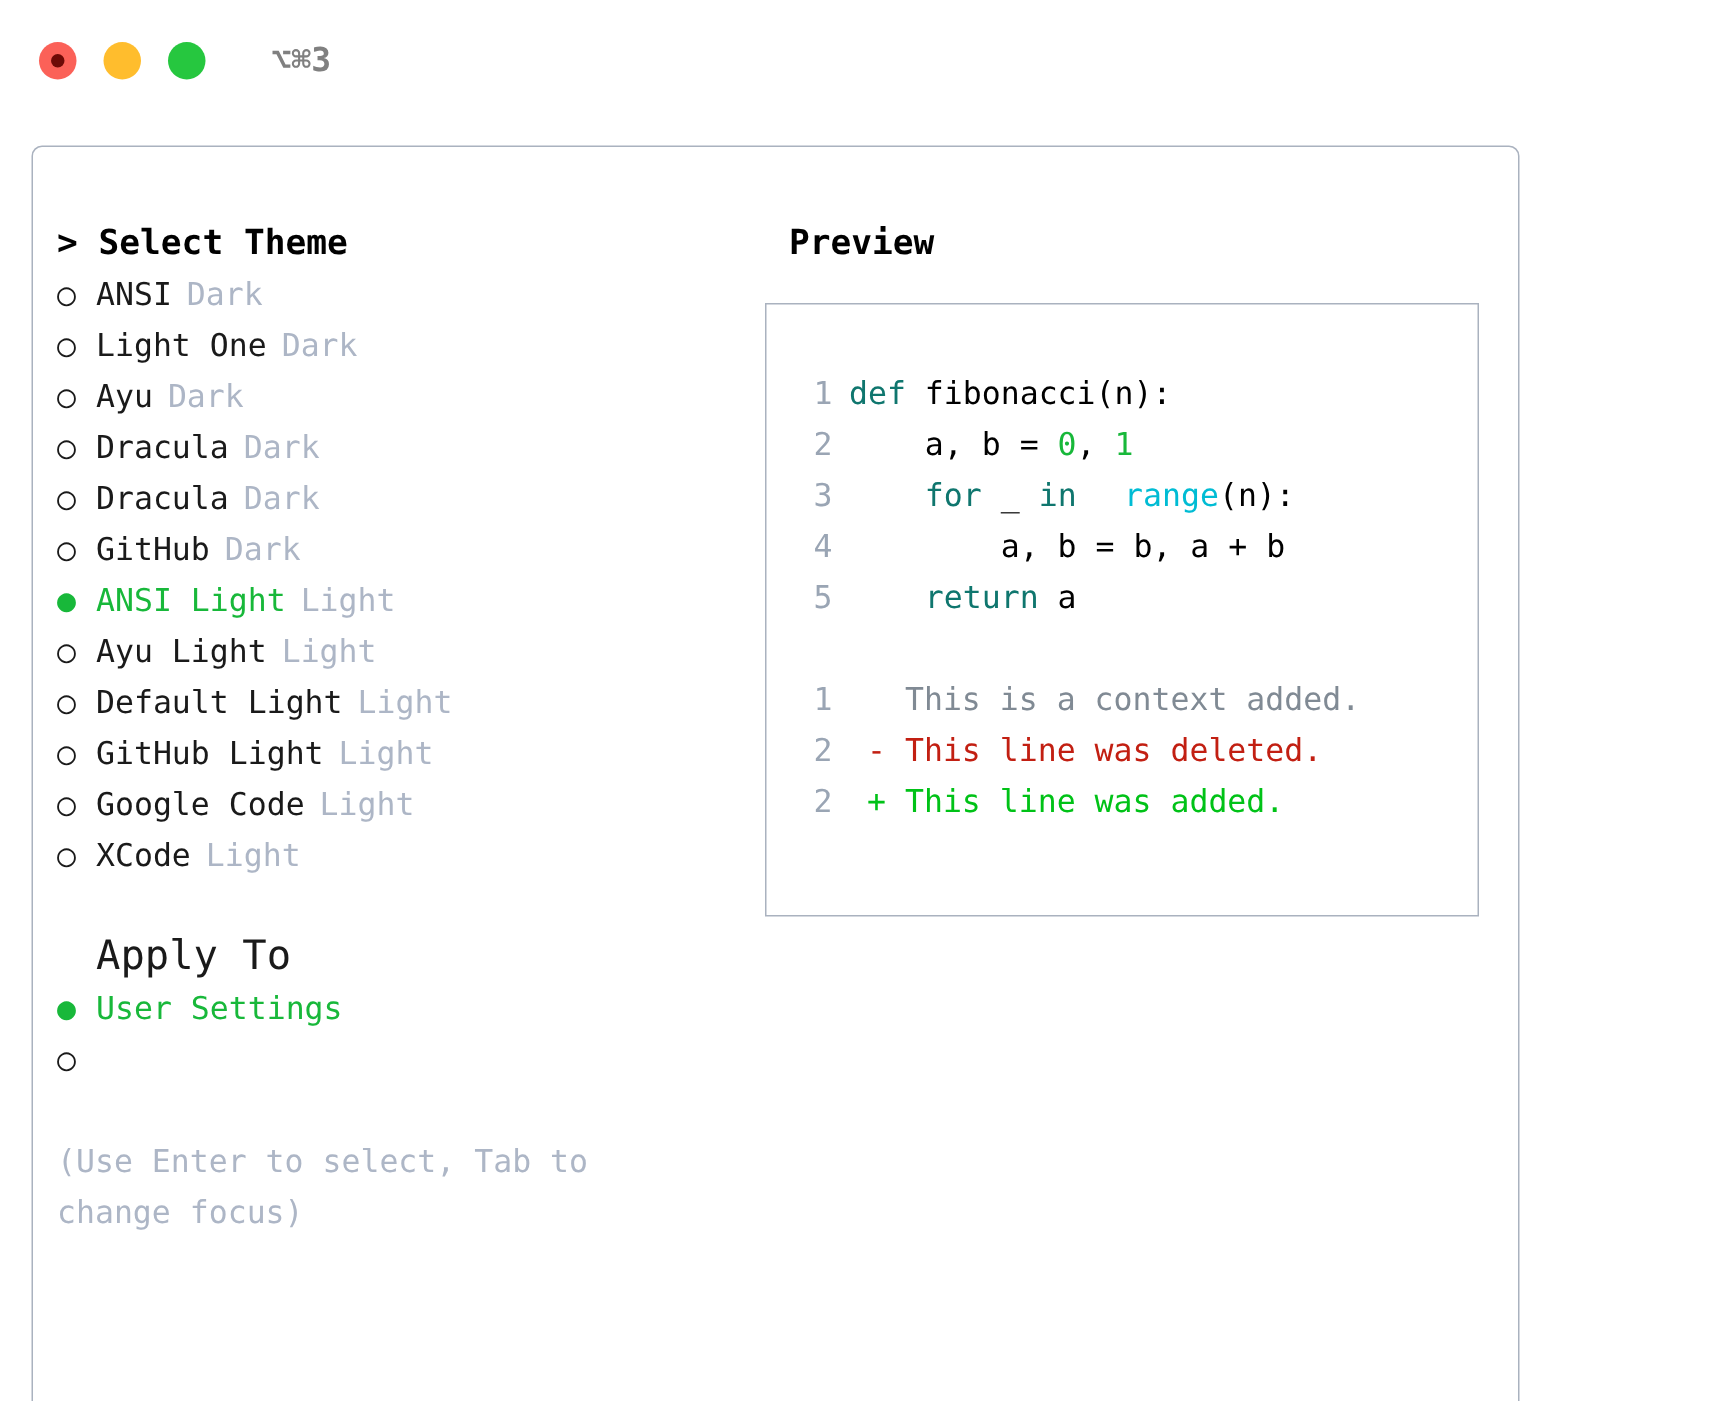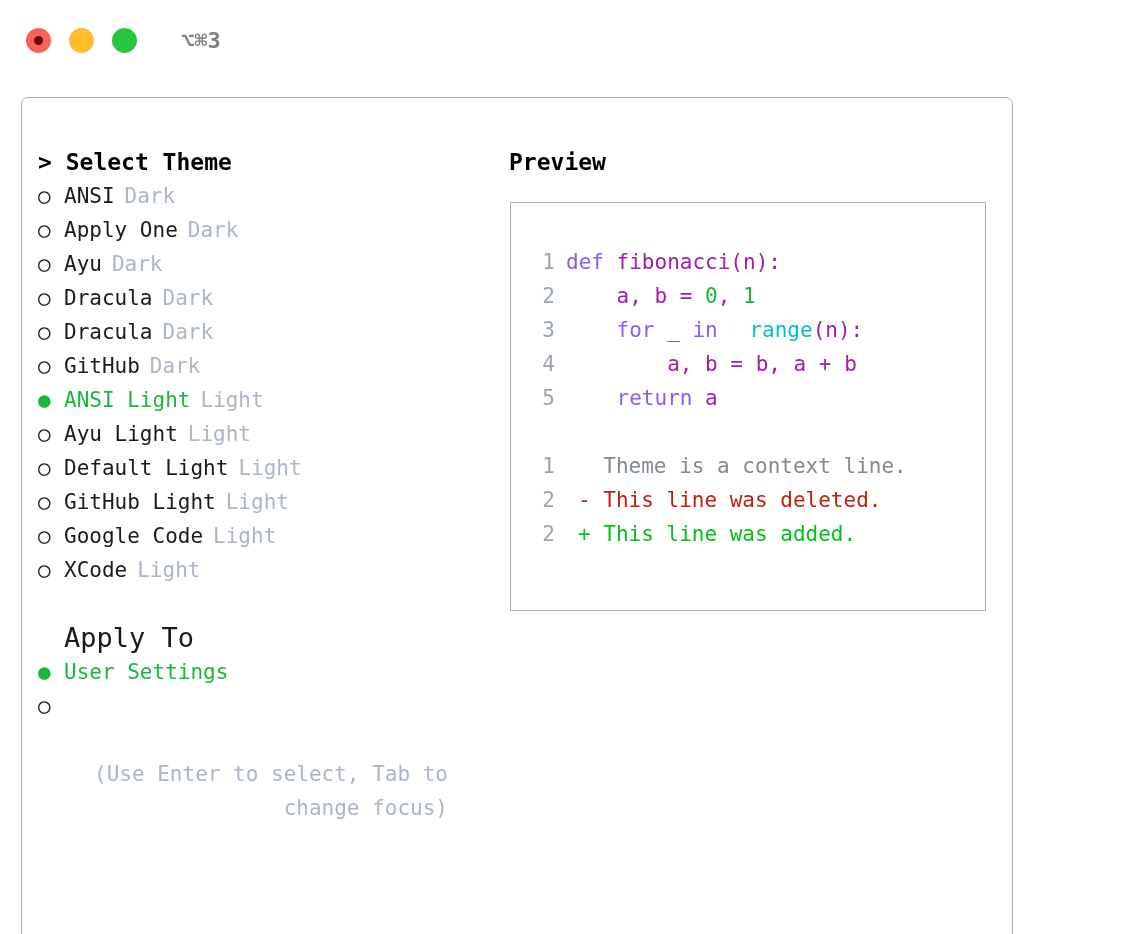--- a/index.html
+++ b/index.html
@@ -70,21 +70,21 @@
 
   
   .left-col {
     position: absolute;
     left: 16px;
     top: 47px;
     width: 440px;
   }
   .right-col {
     position: absolute;
-    left: 487px;
+    left: 504px;
     top: 47px;
     width: 500px;
   }
 
   .section-title {
     font-size: 23px;
     font-weight: bold;
     color: #000000;
     line-height: 34px;
     white-space: pre;
@@ -124,21 +124,20 @@
   }
 
   .spacer-row { height: 34px; }
 
   .hint {
     font-size: 21px;
     color: #adb6c6;
     line-height: 34px;
     width: 410px;
     word-spacing: 0px;
-    text-align: right;
   }
 
   
   .preview-box {
     position: absolute;
     left: 30px;
     top: 104px;
     width: 476px;
     height: 409px;
     border: 1px solid #aab2bf;
@@ -160,24 +159,24 @@
   }
   .ln {
     color: #9aa5b4;
     width: 30px;
     flex: 0 0 30px;
     text-align: right;
     margin-right: 11px;
   }
   .blank-line { height: 34px; }
 
-  .tok-kw   { color: #8b5cf6; }
+  .tok-kw   { color: #0f766e; }
   .tok-fn   { color: #00bcd4; margin-left: 19px; }
   .tok-num  { color: #18b83a; }
-  .tok-plain{ color: #a21caf; }
+  .tok-plain{ color: #000000; }
 
   .diff-ctx { color: #808a94; }
   .diff-del { color: #c21f12; }
   .diff-add { color: #00c217; }
 </style>
 </head>
 <body>
 
 <div class="titlebar">
   <div class="lights">
@@ -191,21 +190,21 @@
 </div>
 
 <div class="card">
 
   <div class="left-col">
 
     <div class="section-title">&gt; Select Theme</div>
 
     <div id="theme-list">
         <div class="opt-row"><span class="marker">○</span><span class="opt-name">ANSI</span><span class="opt-cat">Dark</span></div>
-        <div class="opt-row"><span class="marker">○</span><span class="opt-name">Apply One</span><span class="opt-cat">Dark</span></div>
+        <div class="opt-row"><span class="marker">○</span><span class="opt-name">Light One</span><span class="opt-cat">Dark</span></div>
         <div class="opt-row"><span class="marker">○</span><span class="opt-name">Ayu</span><span class="opt-cat">Dark</span></div>
         <div class="opt-row"><span class="marker">○</span><span class="opt-name">Dracula</span><span class="opt-cat">Dark</span></div>
         <div class="opt-row"><span class="marker">○</span><span class="opt-name">Dracula</span><span class="opt-cat">Dark</span></div>
         <div class="opt-row"><span class="marker">○</span><span class="opt-name">GitHub</span><span class="opt-cat">Dark</span></div>
         <div class="opt-row selected"><span class="marker sel">●</span><span class="opt-name">ANSI Light</span><span class="opt-cat">Light</span></div>
         <div class="opt-row"><span class="marker">○</span><span class="opt-name">Ayu Light</span><span class="opt-cat">Light</span></div>
         <div class="opt-row"><span class="marker">○</span><span class="opt-name">Default Light</span><span class="opt-cat">Light</span></div>
         <div class="opt-row"><span class="marker">○</span><span class="opt-name">GitHub Light</span><span class="opt-cat">Light</span></div>
         <div class="opt-row"><span class="marker">○</span><span class="opt-name">Google Code</span><span class="opt-cat">Light</span></div>
         <div class="opt-row"><span class="marker">○</span><span class="opt-name">XCode</span><span class="opt-cat">Light</span></div>
@@ -233,20 +232,20 @@
     <div class="code-area">
       <div id="code-sample">
           <div class="code-line"><span class="ln">1</span><span><span class="tok-kw">def </span><span class="tok-plain">fibonacci(n):</span></span></div>
           <div class="code-line"><span class="ln">2</span><span><span class="tok-plain">    a, b = </span><span class="tok-num">0</span><span class="tok-plain">, </span><span class="tok-num">1</span></span></div>
           <div class="code-line"><span class="ln">3</span><span><span class="tok-plain">    </span><span class="tok-kw">for</span><span class="tok-plain"> _ </span><span class="tok-kw">in</span><span class="tok-plain"> </span><span class="tok-fn">range</span><span class="tok-plain">(n):</span></span></div>
           <div class="code-line"><span class="ln">4</span><span><span class="tok-plain">        a, b = b, a + b</span></span></div>
           <div class="code-line"><span class="ln">5</span><span><span class="tok-plain">    </span><span class="tok-kw">return</span><span class="tok-plain"> a</span></span></div>
         </div>
       <div class="blank-line"></div>
       <div id="diff-sample">
-          <div class="code-line"><span class="ln">1</span><span class="diff-ctx" style="white-space: pre; margin-left: 12px;"> </span><span class="diff-ctx" style="white-space: pre;"> Theme is a context line.</span></div>
+          <div class="code-line"><span class="ln">1</span><span class="diff-ctx" style="white-space: pre; margin-left: 12px;"> </span><span class="diff-ctx" style="white-space: pre;"> This is a context added.</span></div>
           <div class="code-line"><span class="ln">2</span><span class="diff-del" style="white-space: pre; margin-left: 12px;">-</span><span class="diff-del" style="white-space: pre;"> This line was deleted.</span></div>
           <div class="code-line"><span class="ln">2</span><span class="diff-add" style="white-space: pre; margin-left: 12px;">+</span><span class="diff-add" style="white-space: pre;"> This line was added.</span></div>
         </div>
     </div>
   </div>
 
 </div>
 
 </body></html>

